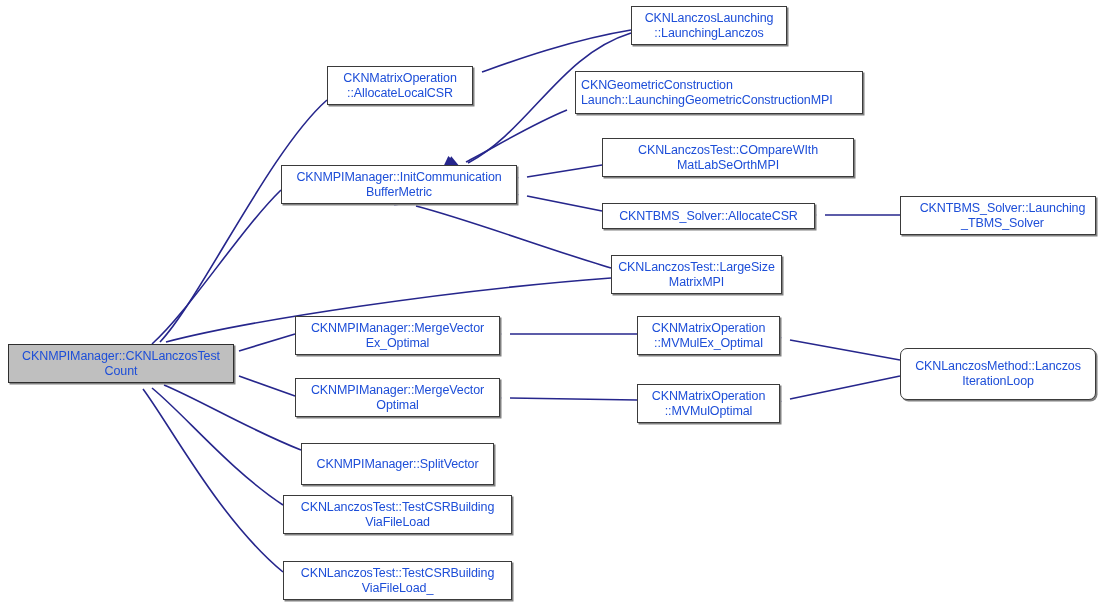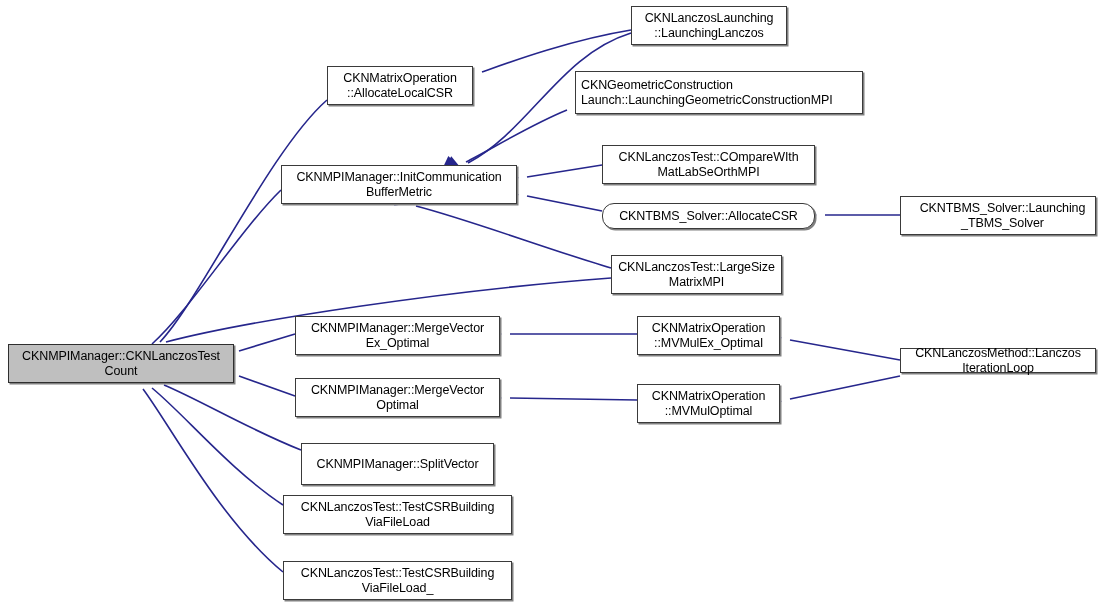--- a/index.html
+++ b/index.html
@@ -22,21 +22,21 @@
     top: 0;
     width: 1104px;
     height: 607px;
     pointer-events: none;
   }
   .node {
     position: absolute;
     box-sizing: border-box;
     border: 1px solid #3a3a3a;
     background: #ffffff;
-    color: #000000;
+    color: #1d4ed8;
     font-size: 12.5px;
     line-height: 15px;
     display: flex;
     align-items: center;
     justify-content: center;
     text-align: center;
     padding: 2px 5px;
     box-shadow: 1.5px 1.5px 0 0 #808080;
     white-space: pre-line;
     letter-spacing: -0.1px;
@@ -107,27 +107,27 @@
 Optimal</div>
       <div class="node" style="left: 301px; top: 443px; width: 193px; height: 42px;">CKNMPIManager::SplitVector</div>
       <div class="node" style="left: 283px; top: 495px; width: 229px; height: 39px;">CKNLanczosTest::TestCSRBuilding
 ViaFileLoad</div>
       <div class="node" style="left: 283px; top: 561px; width: 229px; height: 39px;">CKNLanczosTest::TestCSRBuilding
 ViaFileLoad_</div>
       <div class="node" style="left: 631px; top: 6px; width: 156px; height: 39px;">CKNLanczosLaunching
 ::LaunchingLanczos</div>
       <div class="node left-align" style="left: 567px; top: 71px; width: 288px; height: 43px; margin-left: 8px;">CKNGeometricConstruction
 Launch::LaunchingGeometricConstructionMPI</div>
-      <div class="node" style="left: 602px; top: 138px; width: 213px; height: 39px; margin-top: 7px;">CKNLanczosTest::COmpareWIth
+      <div class="node" style="left: 602px; top: 138px; width: 252px; height: 39px;">CKNLanczosTest::COmpareWIth
 MatLabSeOrthMPI</div>
-      <div class="node" style="left: 602px; top: 203px; width: 213px; height: 26px; border-radius: 12px;">CKNTBMS_Solver::AllocateCSR</div>
+      <div class="node" style="left: 602px; top: 203px; width: 213px; height: 26px;">CKNTBMS_Solver::AllocateCSR</div>
       <div class="node" style="left: 611px; top: 255px; width: 171px; height: 39px;">CKNLanczosTest::LargeSize
 MatrixMPI</div>
       <div class="node" style="left: 637px; top: 316px; width: 143px; height: 39px;">CKNMatrixOperation
 ::MVMulEx_Optimal</div>
       <div class="node" style="left: 637px; top: 384px; width: 143px; height: 39px;">CKNMatrixOperation
 ::MVMulOptimal</div>
       <div class="node" style="left: 900px; top: 196px; width: 196px; height: 39px; padding-left: 14px;">CKNTBMS_Solver::Launching
 _TBMS_Solver</div>
-      <div class="node" style="left: 900px; top: 348px; width: 196px; height: 25px;">CKNLanczosMethod::Lanczos
+      <div class="node" style="left: 900px; top: 348px; width: 196px; height: 52px; border-radius: 7px;">CKNLanczosMethod::Lanczos
 IterationLoop</div>
     </div>
 </div>
 
 </body></html>

